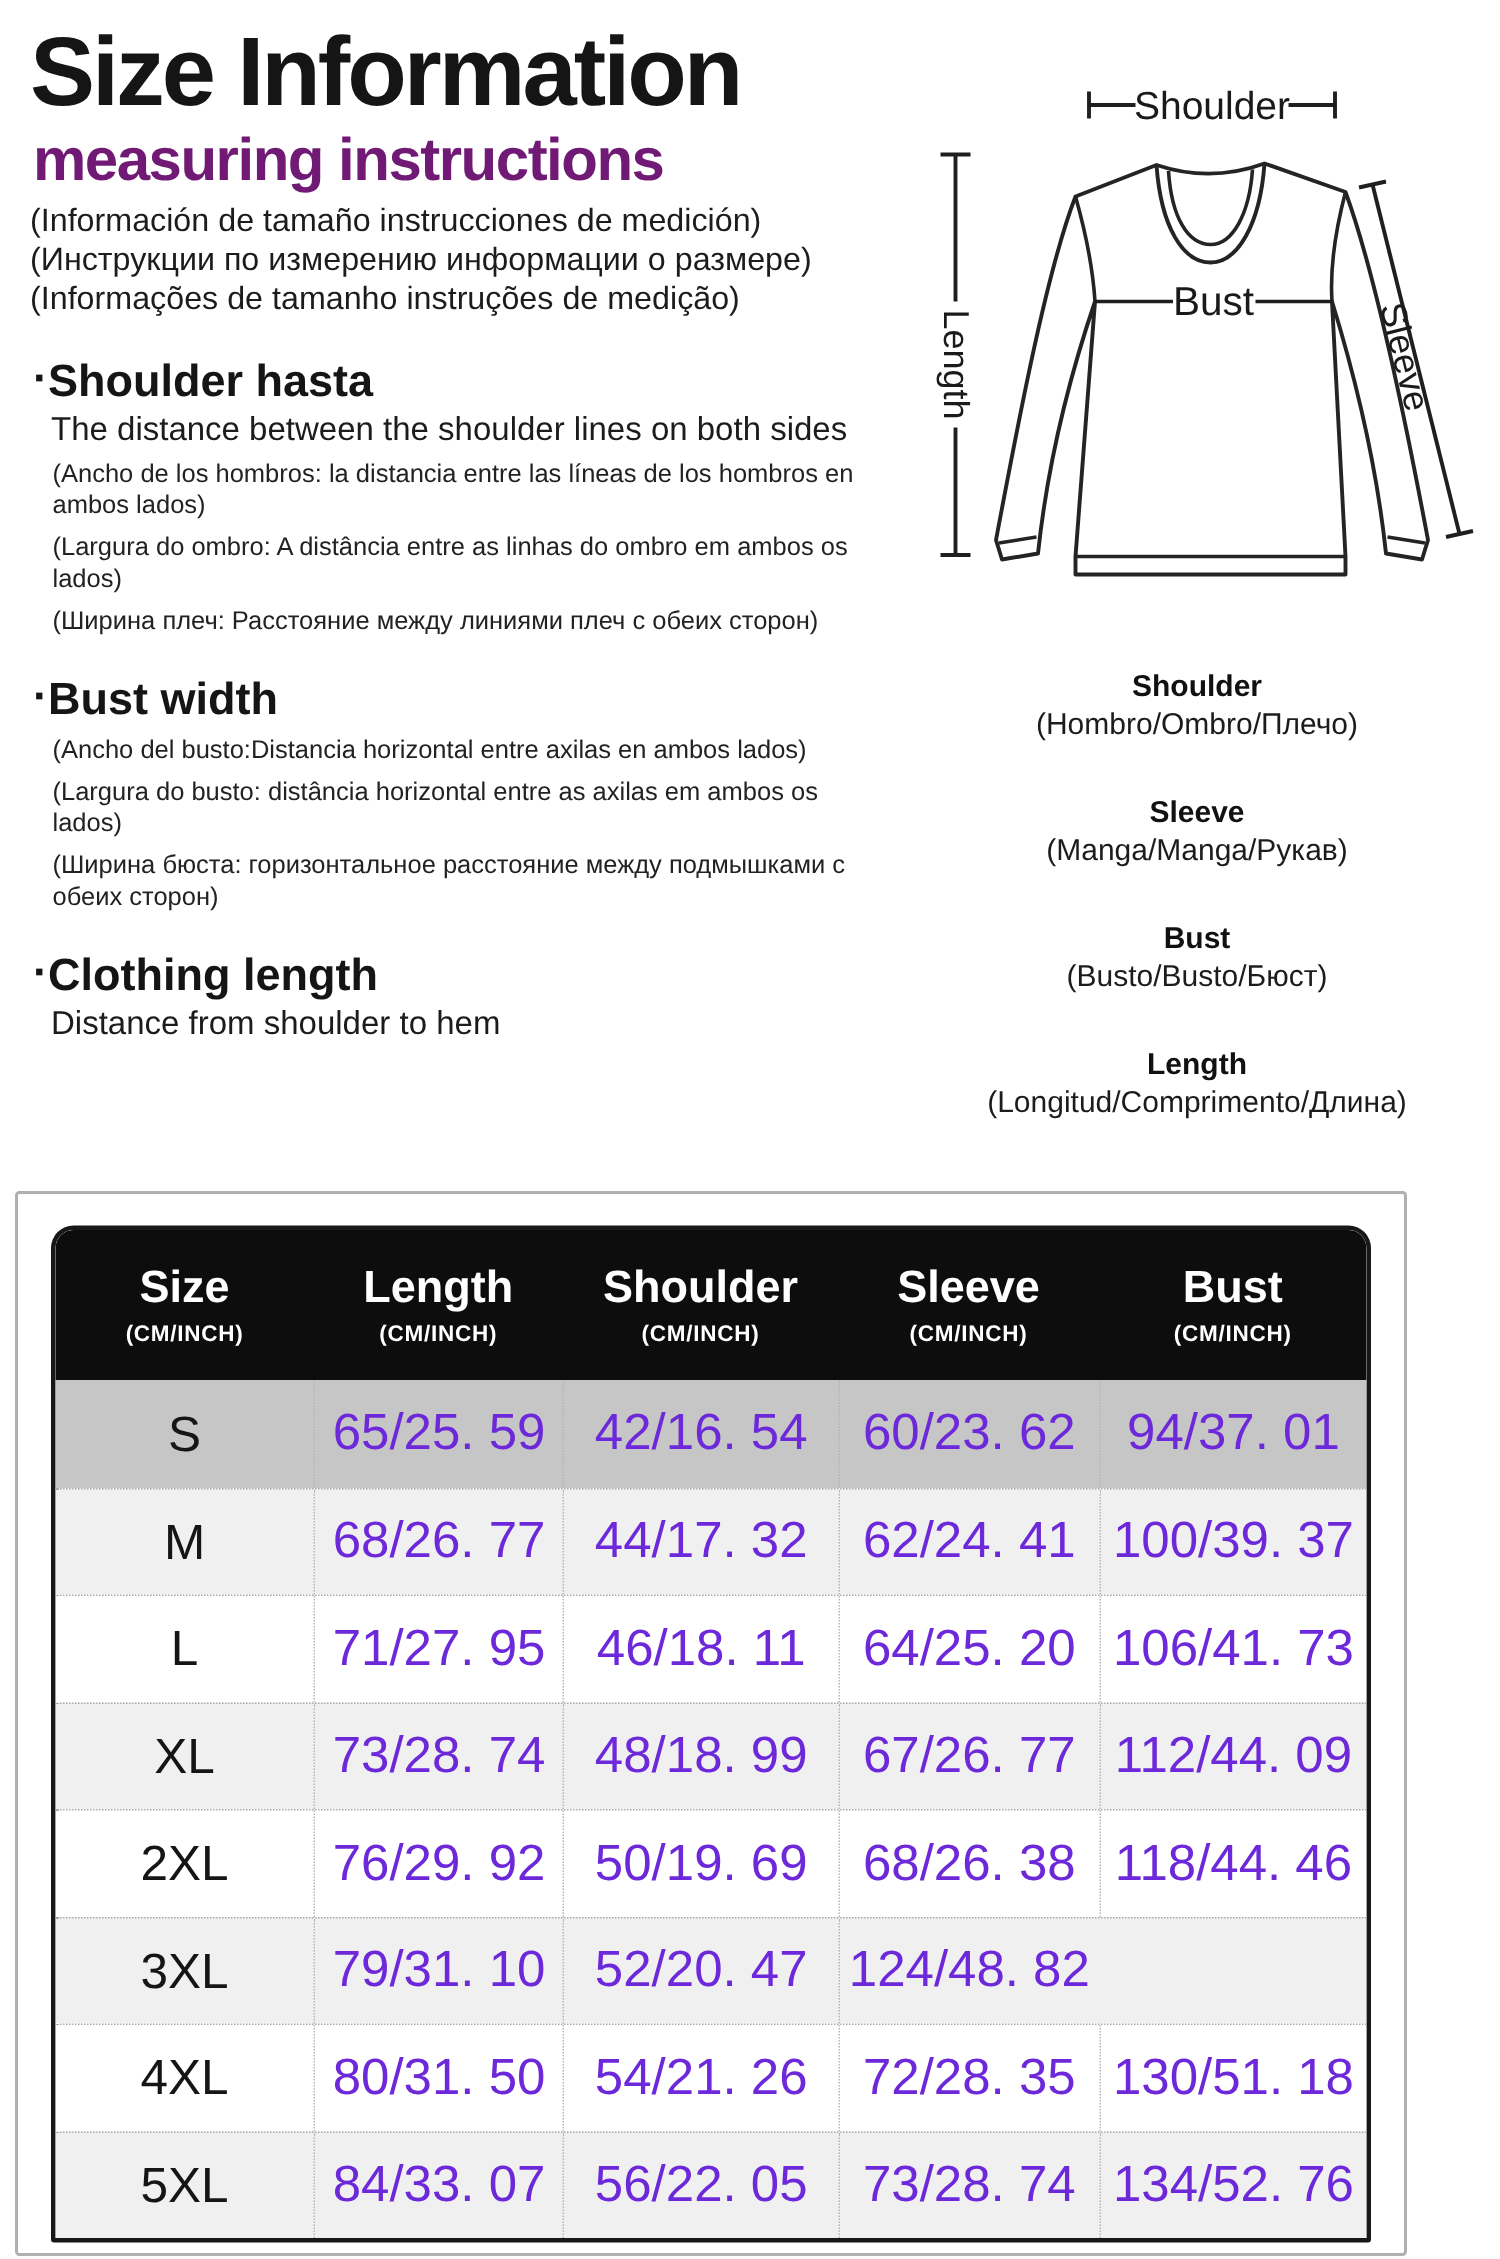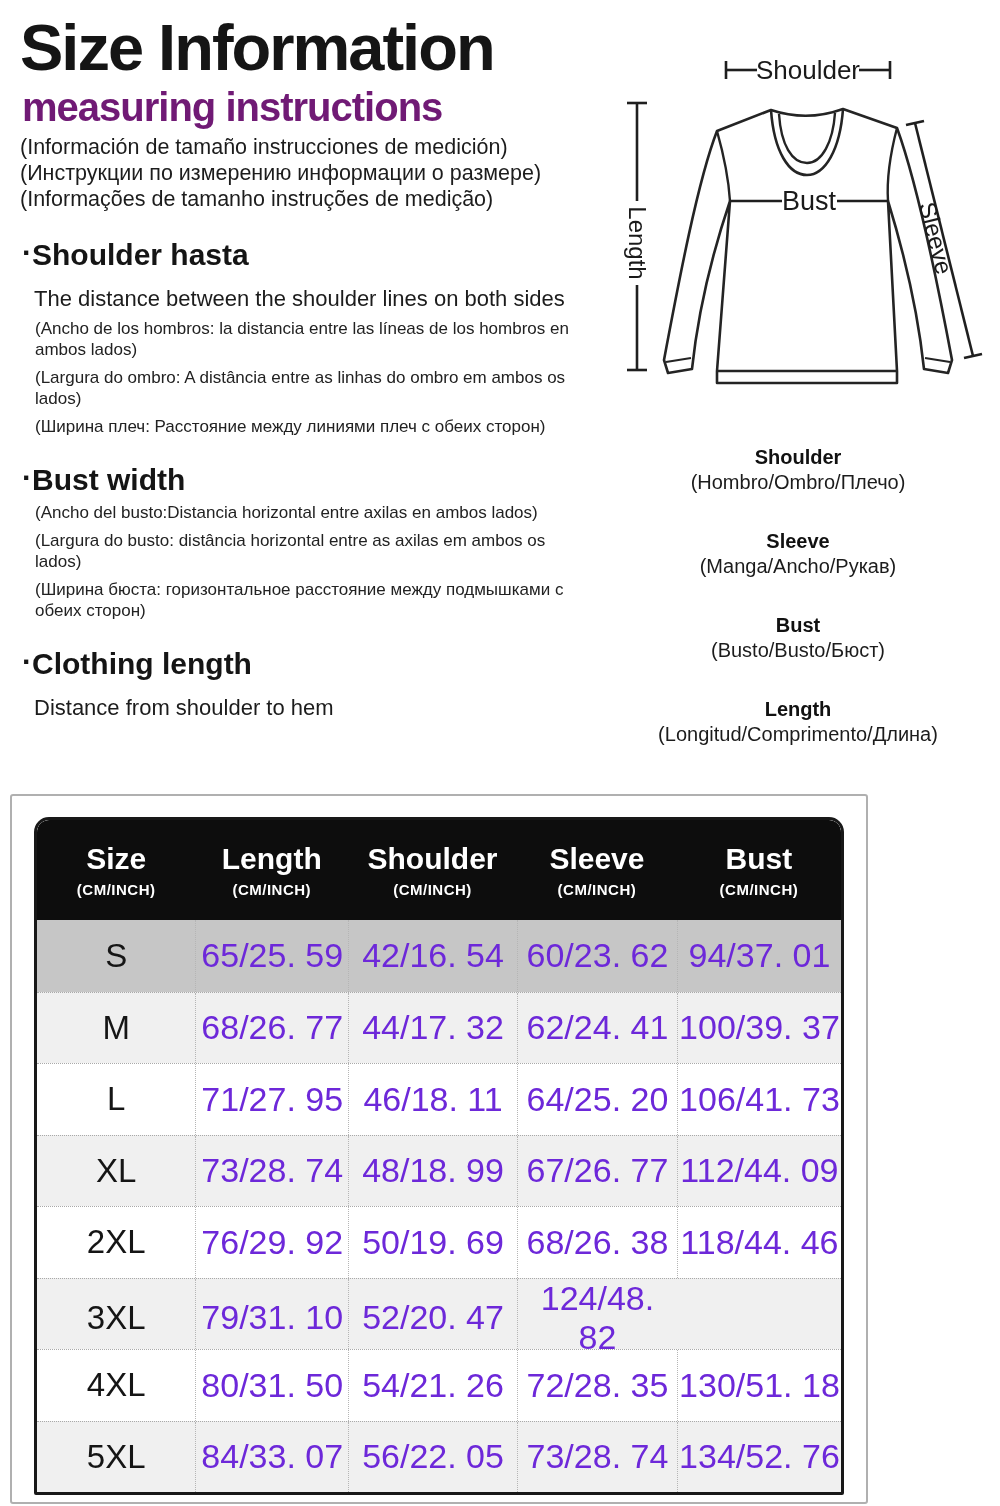--- a/index.html
+++ b/index.html
@@ -11,36 +11,36 @@
 
   
   .left-col { position:absolute; left:20px; top:14px; width:578px; }
   .title { font-size:65px; font-weight:700; letter-spacing:-2px; line-height:1.06; color:#151515; }
   .subtitle { font-size:40px; font-weight:700; letter-spacing:-1px; margin:2px 0 4px 2px; color:#701a75; }
   .subtitle-trans div { font-size:21.5px; line-height:26px; color:#1c1c1c; }
 
   .section { margin-top:24px; }
   .sec-title { font-size:30px; font-weight:700; margin-left:2px; color:#151515; line-height:34px; }
   .sec-title .bullet { font-size:30px; vertical-align:2px; }
-  .sec-desc { font-size:22px; margin-left:14px; line-height:28px; color:#1c1c1c;margin-top:13px; }
+  .sec-desc { font-size:22px; margin-left:14px; line-height:28px; color:#1c1c1c; }
   .sec-trans { margin:5px 0 0 15px; width:548px; }
   .sec-trans p { font-size:17px; line-height:21px; margin:0 0 7px 0; color:#222; }
 
   
   .right-col { position:absolute; left:606px; top:28px; width:384px; }
   .legend { margin-top:6px; text-align:center; }
   .legend-item { margin-bottom:34px; }
   .legend-term { font-size:20px; font-weight:700; line-height:25px; color:#111; }
   .legend-trans { font-size:20px; line-height:25px; color:#1c1c1c;text-align:center; }
 
   svg text { font-family:"Liberation Sans", sans-serif; fill:#1a1a1a; }
 
   
   .table-wrap {
-    position:absolute; left:10px; top:794px; width:858px; height:710px;
+    position:absolute; left:10px; top:794px; width:928px; height:710px;
     border:2px solid #b0b0b0; border-radius:3px; background:#fff;
   }
   .size-table {
     margin:21px 22px 0 22px;
     border:3px solid #181818;
     border-radius:15px 15px 2px 2px;
     overflow:hidden;
   }
   .thead {
     background:#0d0d0d; color:#fff;
@@ -154,21 +154,21 @@
     <text x="330" y="210" font-size="24" text-anchor="middle" dominant-baseline="central" transform="rotate(76 330 210)">Sleeve</text>
   </svg>
 
   <div class="legend">
     <div class="legend-item">
       <div class="legend-term">Shoulder</div>
       <div class="legend-trans">(Hombro/Ombro/Плечо)</div>
     </div>
     <div class="legend-item">
       <div class="legend-term">Sleeve</div>
-      <div class="legend-trans">(Manga/Ancho/Рукав)</div>
+      <div class="legend-trans">(Manga/Manga/Рукав)</div>
     </div>
     <div class="legend-item">
       <div class="legend-term">Bust</div>
       <div class="legend-trans">(Busto/Busto/Бюст)</div>
     </div>
     <div class="legend-item">
       <div class="legend-term">Length</div>
       <div class="legend-trans">(Longitud/Comprimento/Длина)</div>
     </div>
   </div>

